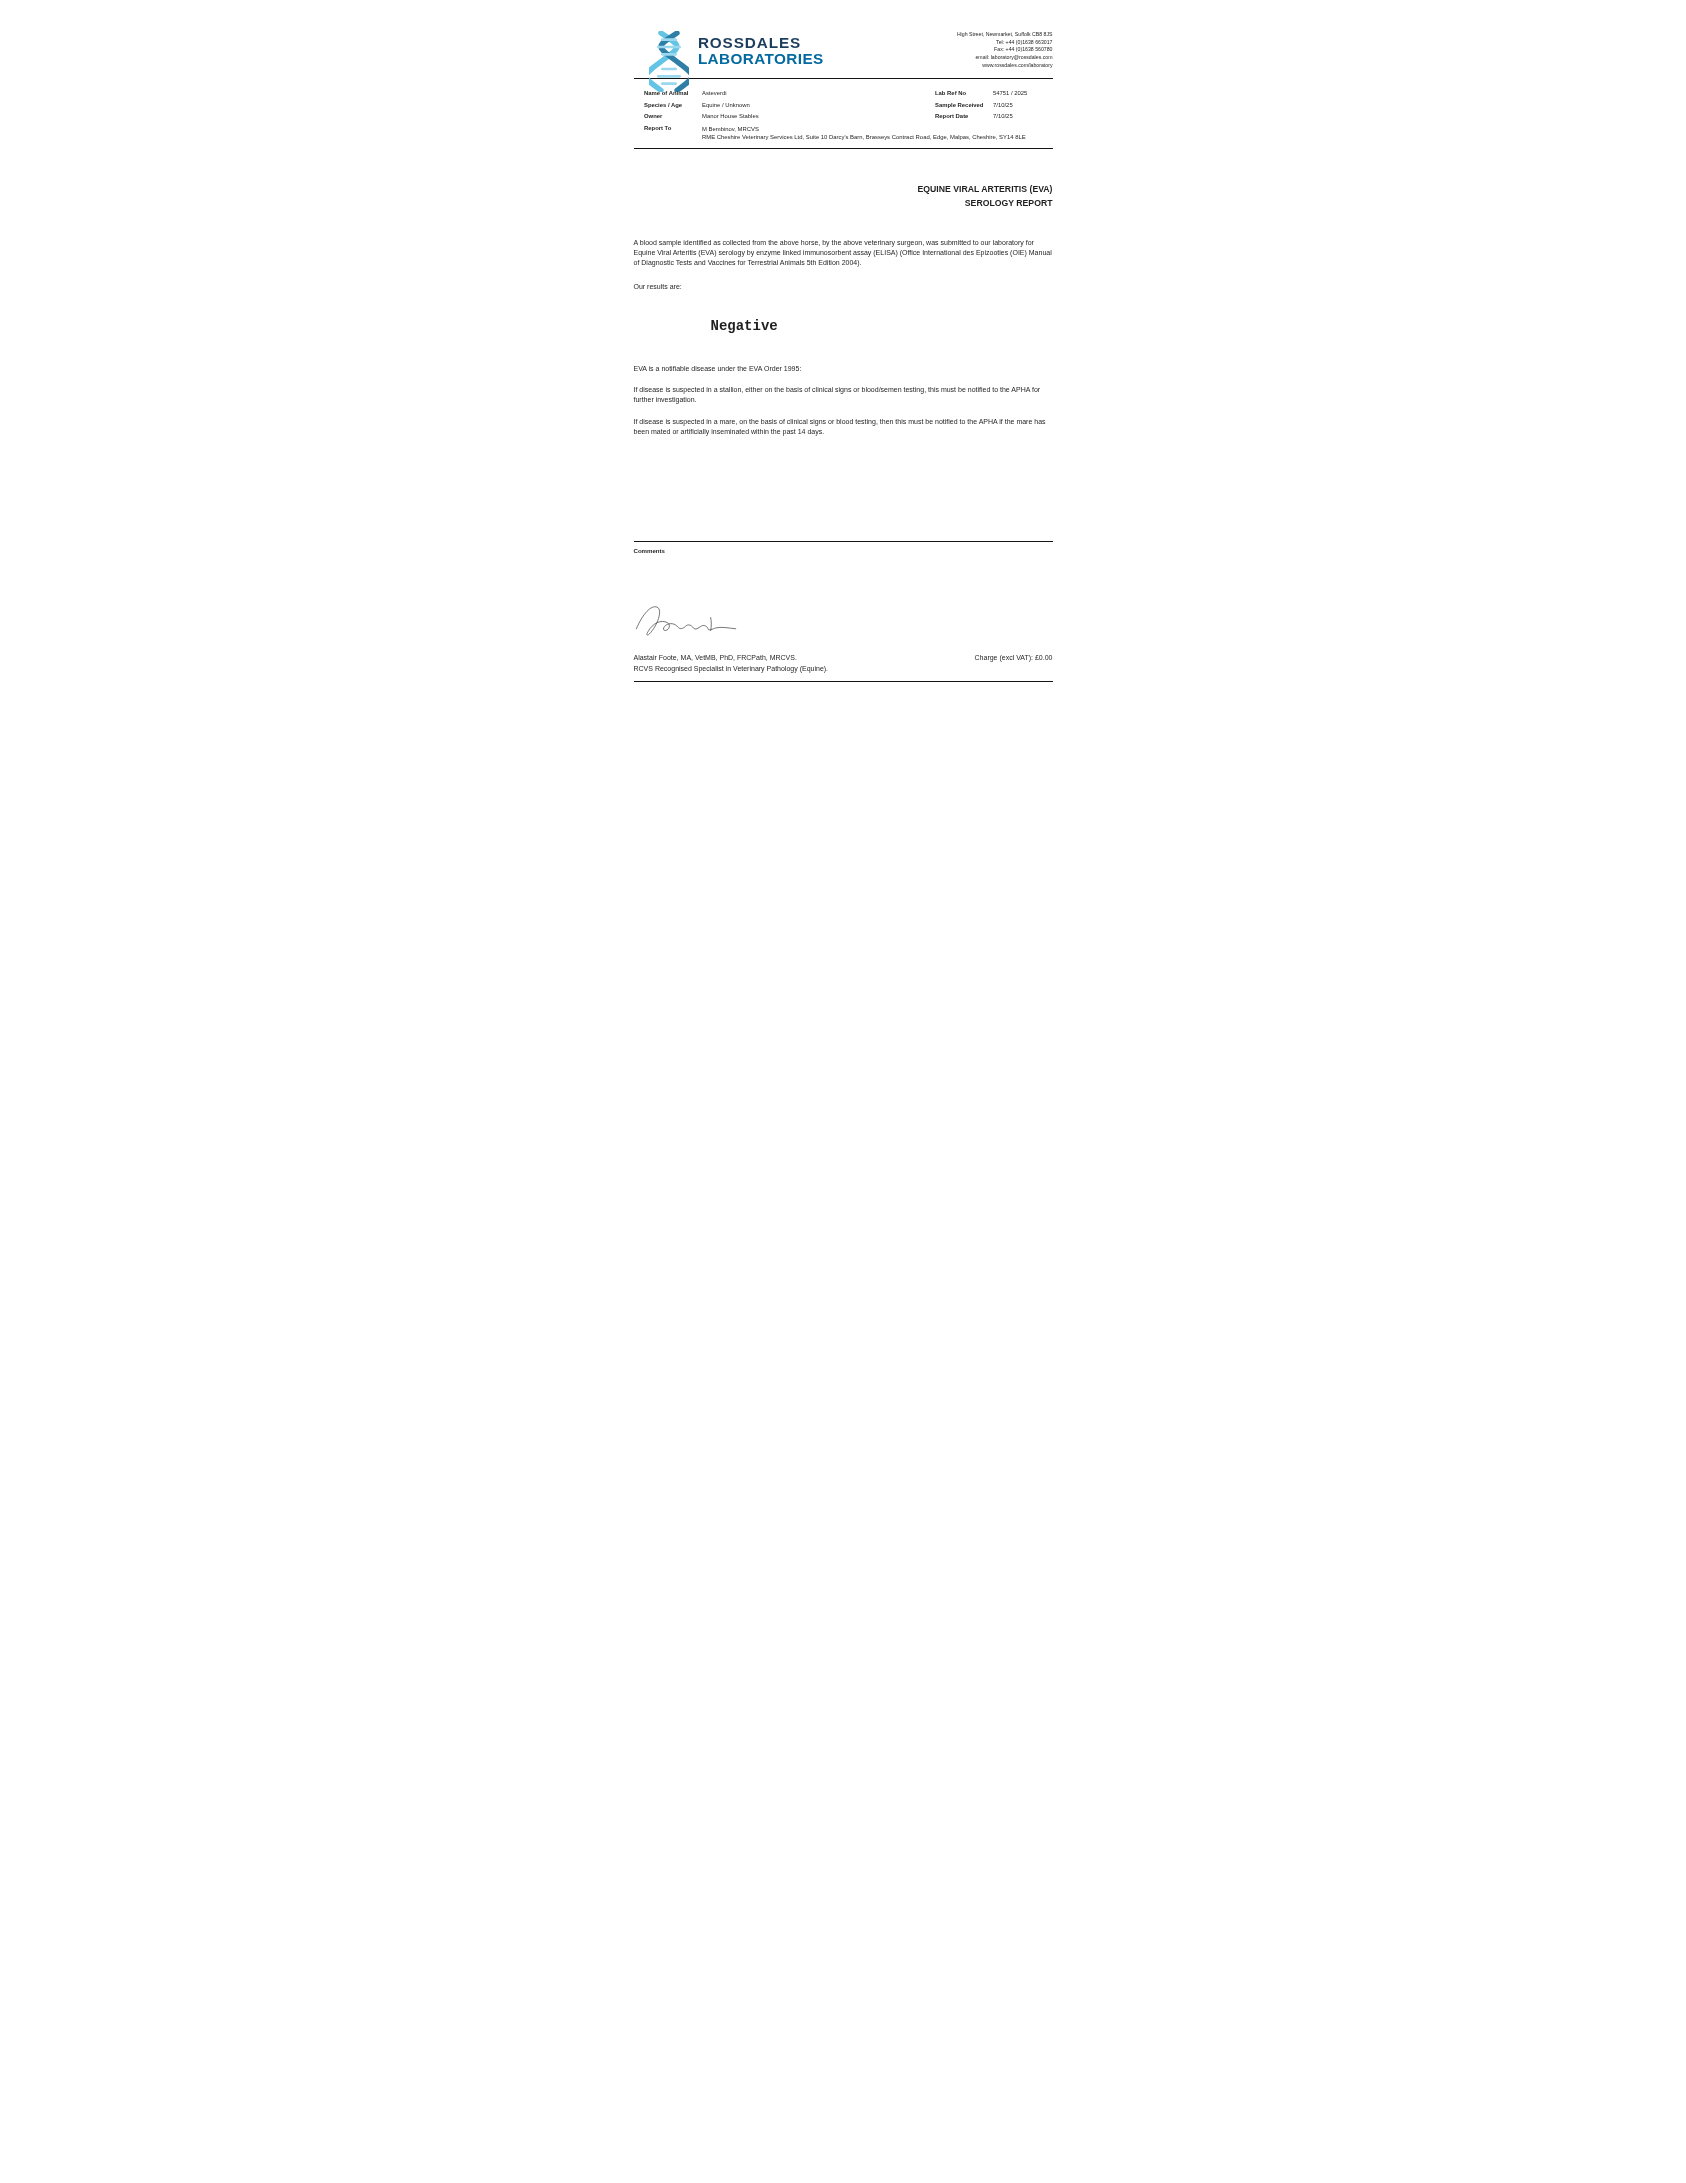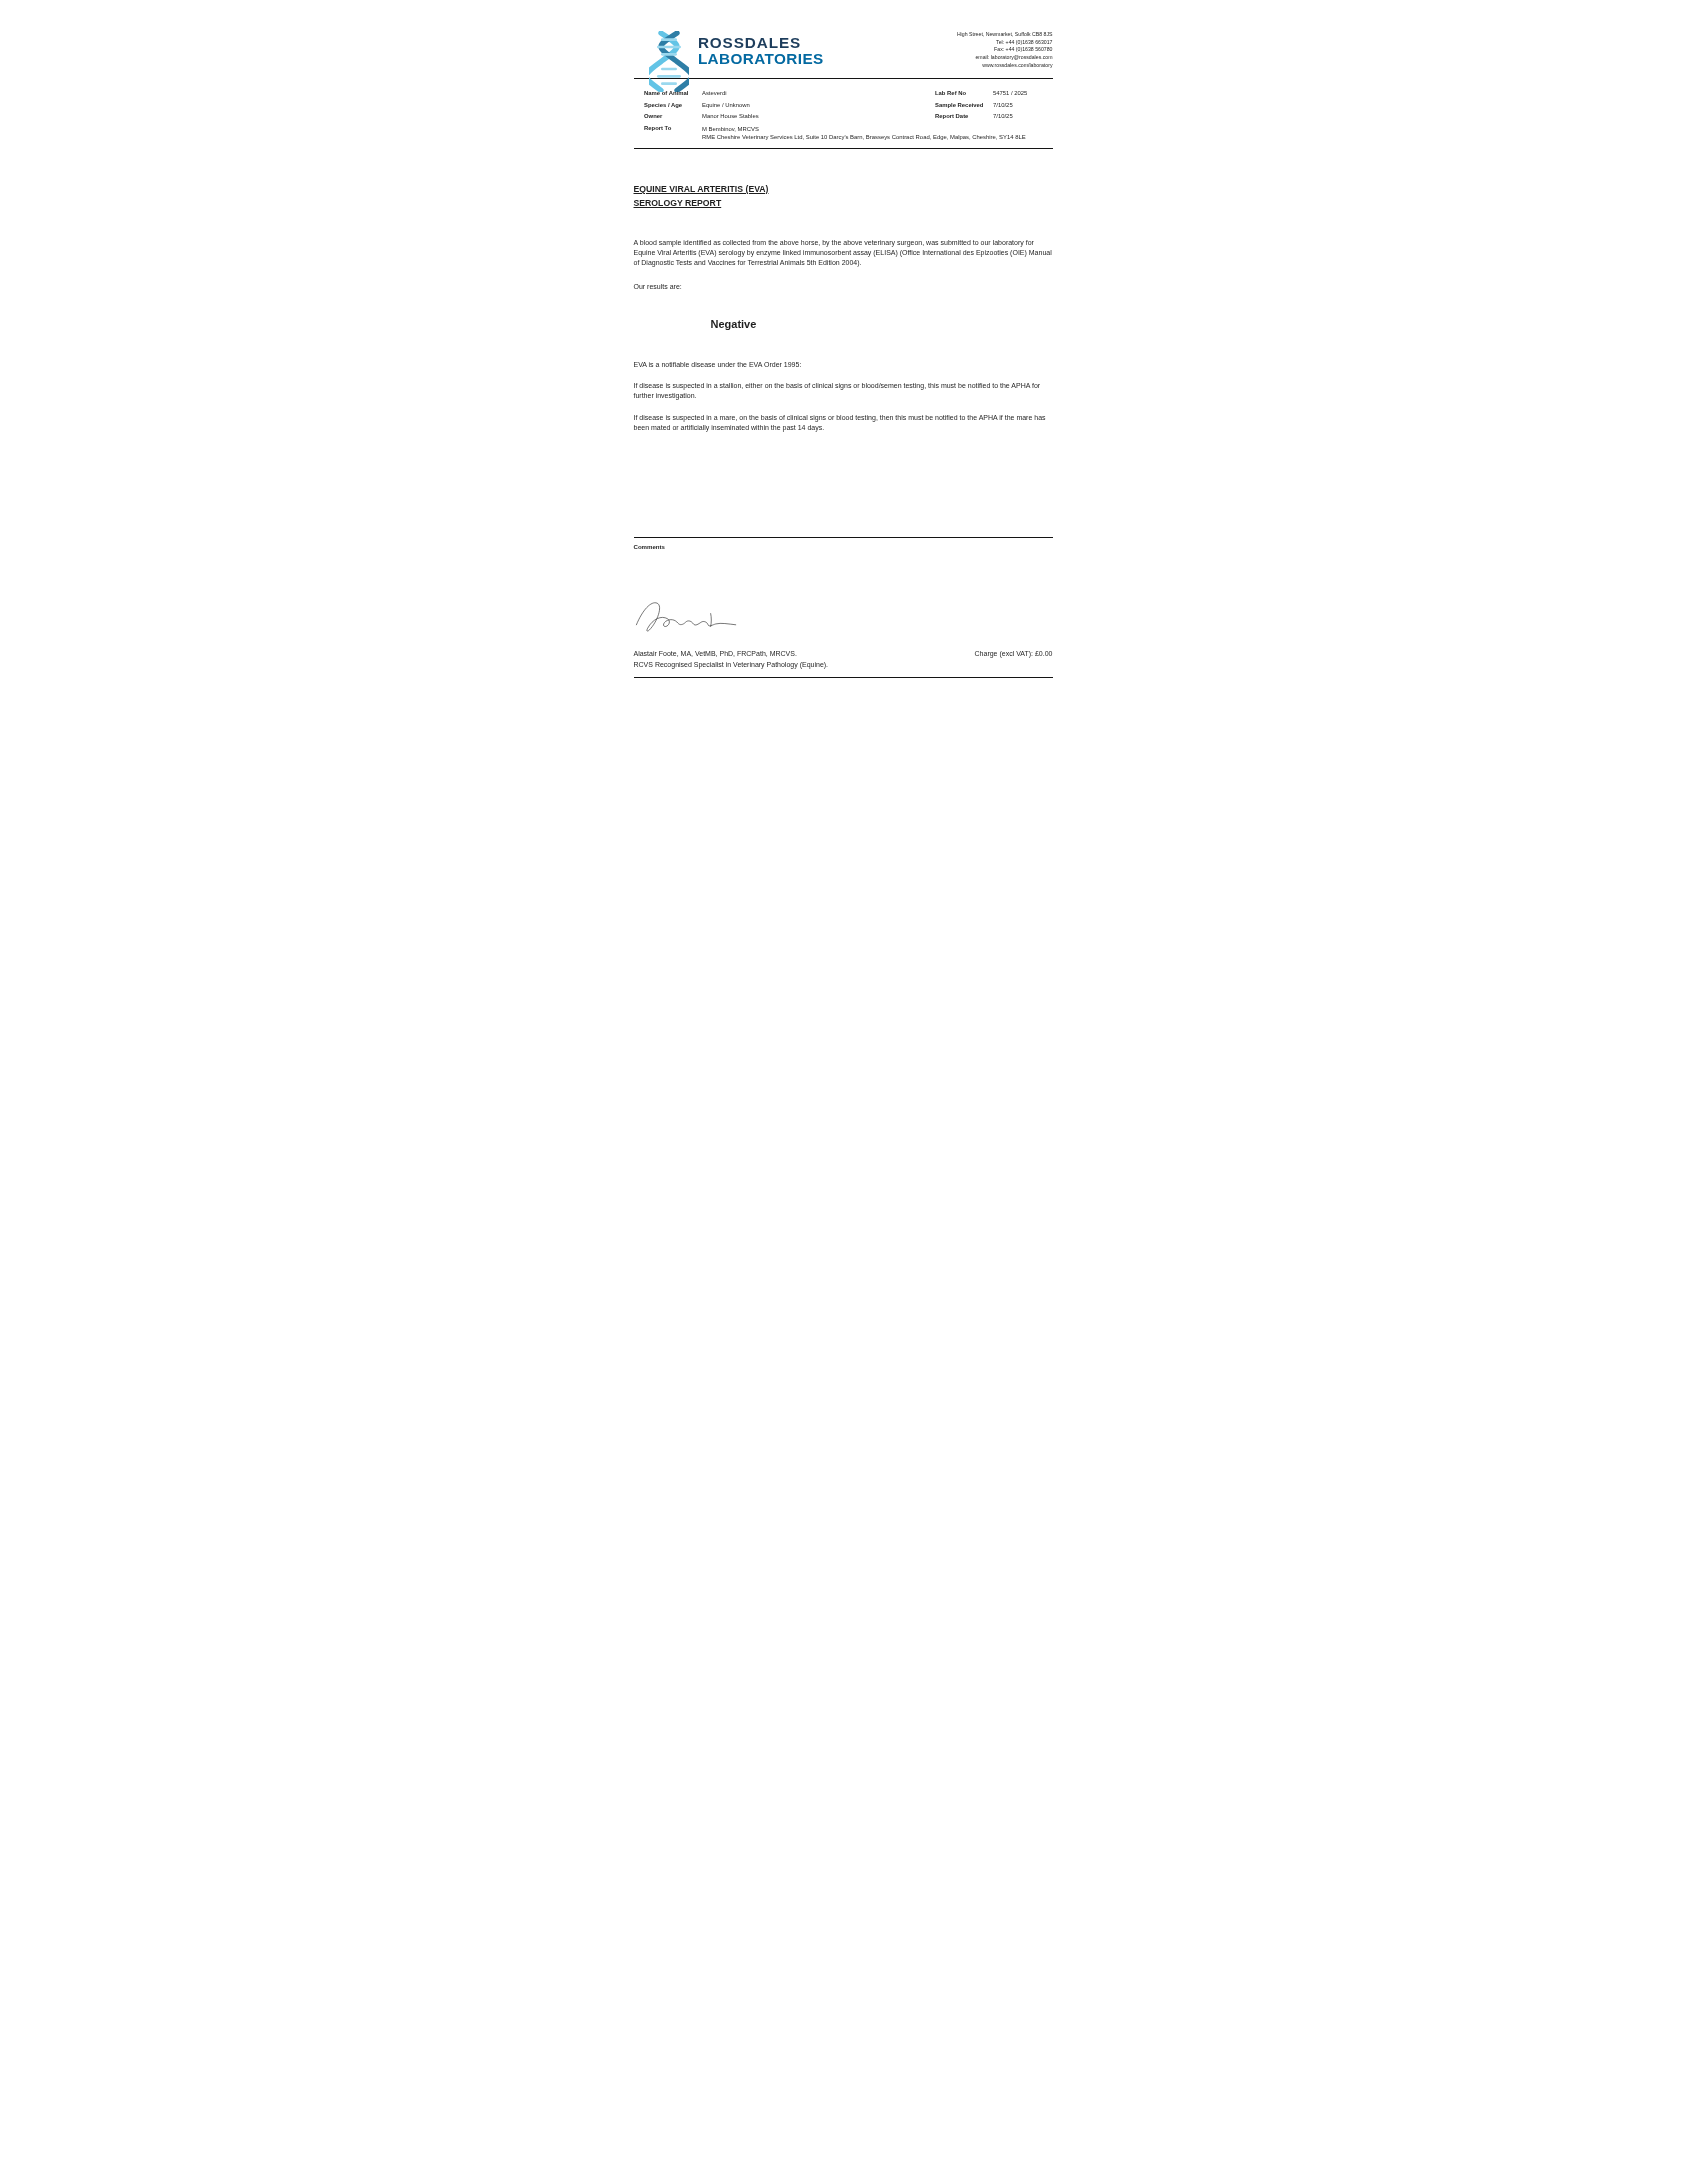--- a/index.html
+++ b/index.html
@@ -67,35 +67,35 @@
     display: grid;
     grid-template-columns: 58px 233px 58px 1fr;
     row-gap: 5.7px;
   }
   .info-label { font-weight: bold; }
   .report-to-block { display: grid; grid-template-columns: 58px 1fr; margin-top: 5.7px; }
   .report-to-value { line-height: 1.4; }
 
   
   .report-title {
-    text-align: left;
+    text-align: right;
     font-weight: bold;
     font-size: 8.7px;
     line-height: 1.7;
     margin-top: 33px;
-    text-decoration: underline;
   }
   .body-text { font-size: 7px; line-height: 1.45; }
   .intro { margin-top: 27px; }
   .results-intro { margin-top: 13px; }
   .result {
-    font-size: 11px;
+    font-size: 14px;
     font-weight: bold;
     margin-top: 26px;
     padding-left: 77px;
+    font-family: Liberation Mono, monospace;
   }
   .notifiable { margin-top: 30px; }
   .para { margin-top: 11.4px; }
 
   
   .comments-rule { margin-top: 104px; }
   .comments-label {
     font-weight: bold;
     font-size: 6.1px;
     margin-top: 5.2px;

